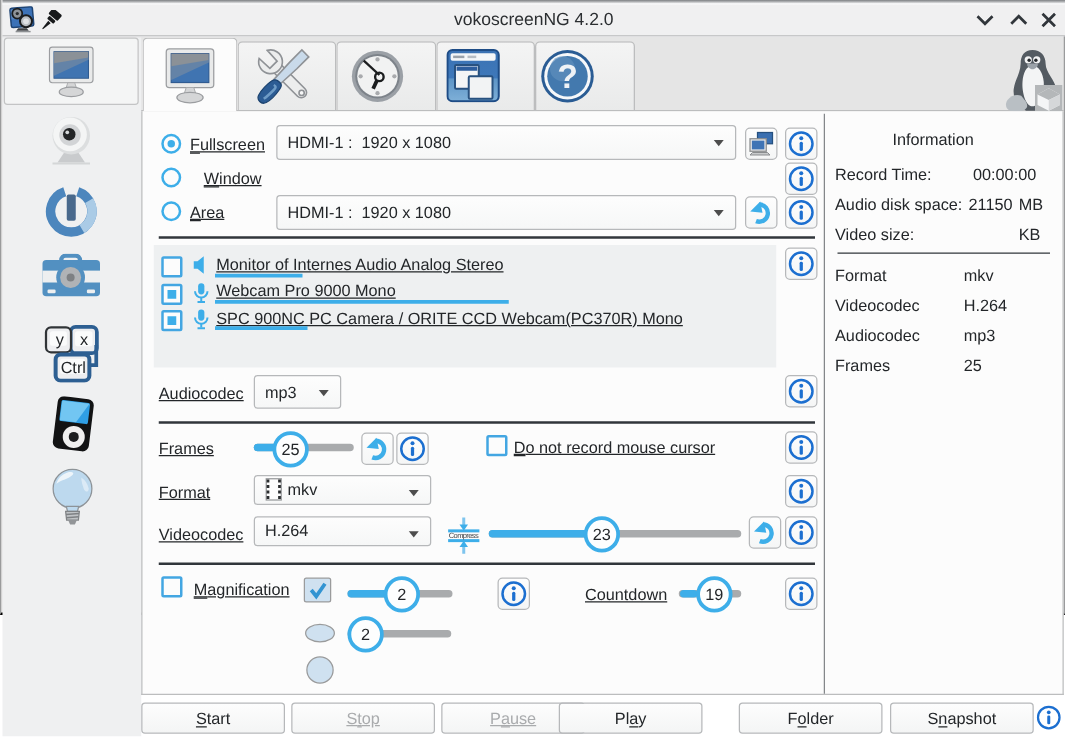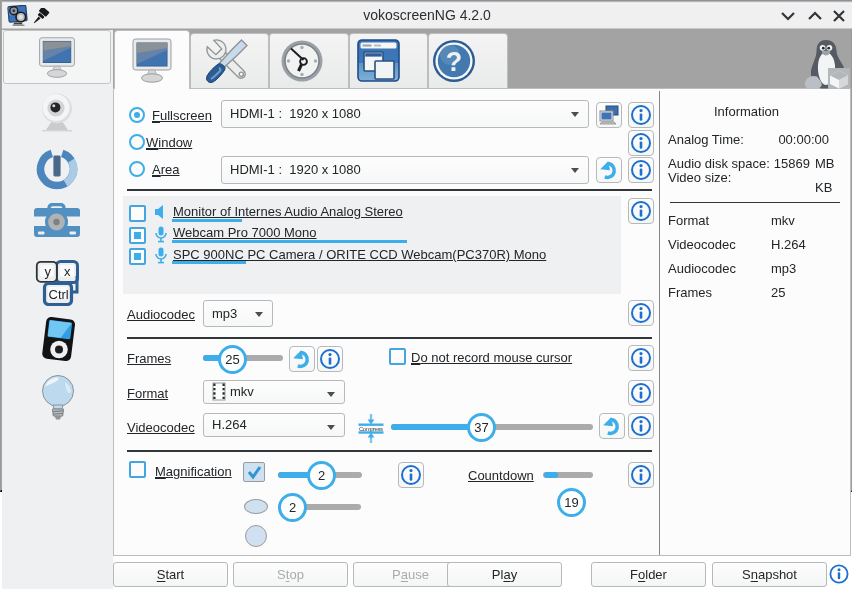--- a/index.html
+++ b/index.html
@@ -1,19 +1,19 @@
 <!DOCTYPE html>
 <html><head>
 <meta charset="utf-8">
 <style>
 * { margin:0; padding:0; box-sizing:border-box; }
 html,body { width:852px; height:592px; overflow:hidden; }
 body { font-family:"Liberation Sans", sans-serif; font-size:13px; color:#232629; }
 #win { position:absolute; left:0; top:0; width:852px; height:492px;
-  background:#a3a3a3; border:1px solid #9a9b9c; border-top:none; border-bottom:2px solid #000000; }
+  background:#e5e5e5; border:1px solid #9a9b9c; border-top:none; border-bottom:2px solid #000000; }
 .abs { position:absolute; }
 
 #titlebar { position:absolute; left:1px; top:0; width:850px; height:29px; background:#f0f0f1; border-bottom:1px solid #c7c8c9; }
 #topgrad { position:absolute; left:0; top:0; width:100%; height:4px; background:linear-gradient(#7d8083, #b9bbbd 40%, #fdfdfe 75%, #f0f0f1); }
 #title { position:absolute; left:0; top:7px; width:100%; text-align:center; font-size:14px; color:#2b2e31; }
 
 #sidebar { position:absolute; left:1px; top:30px; width:111px; height:559px; background:#eff0f1; }
 #selslot { position:absolute; left:1px; top:0px; width:108px; height:54px; background:#f4f5f5; border:1px solid #c3c4c5; border-radius:3px; }
 
 .tab { position:absolute; top:33px; height:56px; background:linear-gradient(#f4f4f4,#e9eaea); border:1px solid #bcbdbe; border-bottom:none; border-radius:4px 4px 0 0; }
@@ -31,21 +31,21 @@
 .sbtn { position:absolute; width:26px; height:26px; border:1px solid #b6b8ba; border-radius:4px; background:linear-gradient(#fdfdfd,#f5f6f6); }
 .cb { position:absolute; width:17px; height:17px; border:2px solid #43a6e2; border-radius:2px; background:#fcfcfc; }
 .cb.part::after { content:""; position:absolute; left:3px; top:3px; width:7px; height:7px; background:#3daee9; }
 .lbl { position:absolute; white-space:nowrap;text-decoration:underline; }
 .groove { position:absolute; height:6px; background:#a9abad; border-radius:3px; }
 .gfill { position:absolute; height:6px; background:#3daee9; border-radius:3px; }
 .handle { position:absolute; width:29px; height:29px; background:#fdfefe; border:3px solid #3daee9; border-radius:50%; text-align:center; line-height:23px; font-size:13px; z-index:2; }
 u { text-decoration:underline; text-underline-offset:2px; }
 
 .bbtn { position:absolute; top:562px; height:25px; border:1px solid #b6b8ba; border-radius:3px; background:linear-gradient(#fdfdfd,#f4f5f5); text-align:center; line-height:23px; color:#232629; }
-.bbtn.dis { color:#a9abad; }
+.bbtn.dis { color:#a9abad;text-decoration:underline; }
 
 .ilbl { position:absolute; white-space:nowrap; color:#232629; }
 </style>
 </head>
 <body>
 <div id="win">
   <div id="titlebar">
     <div id="topgrad"></div>
     <svg class="abs" style="left:5px;top:5px" width="22" height="21" viewBox="0 0 22 21">
       <g transform="rotate(-5 10 9)">
@@ -251,21 +251,21 @@
   </div>
   <div class="sbtn" style="left:627px;top:102px">
       <svg width="24" height="24" viewBox="0 0 24 24" style="position:absolute;left:0;top:0">
   <circle cx="12" cy="12" r="9" fill="none" stroke="#1c6fd0" stroke-width="2"></circle>
   <circle cx="12" cy="7.6" r="1.6" fill="#1c6fd0"></circle>
   <rect x="10.7" y="10.4" width="2.6" height="7.4" rx="1.2" fill="#1c6fd0"></rect>
       </svg>
     </div>
 
   <div class="radio" style="left:128px;top:134px"></div>
-  <div class="lbl" style="left:145px;top:135px"><u>W</u>indow</div>
+  <div class="lbl" style="left:162px;top:135px"><u>W</u>indow</div>
   <div class="sbtn" style="left:627px;top:130px">
       <svg width="24" height="24" viewBox="0 0 24 24" style="position:absolute;left:0;top:0">
   <circle cx="12" cy="12" r="9" fill="none" stroke="#1c6fd0" stroke-width="2"></circle>
   <circle cx="12" cy="7.6" r="1.6" fill="#1c6fd0"></circle>
   <rect x="10.7" y="10.4" width="2.6" height="7.4" rx="1.2" fill="#1c6fd0"></rect>
       </svg>
     </div>
 
   <div class="radio" style="left:128px;top:161px"></div>
   <div class="lbl" style="left:151px;top:162px"><u>A</u>rea</div>
@@ -292,21 +292,21 @@
     </svg>
   <div class="lbl" style="left:172px;top:204px">Monitor of Internes Audio Analog Stereo</div>
   <div class="abs" style="left:171px;top:219px;width:70px;height:3px;background:#3daee9"></div>
   <div class="cb part" style="left:128px;top:227px"></div>
   <svg class="abs mic" style="left:153px;top:226px" width="14" height="18" viewBox="0 0 14 18">
       <rect x="4.5" y="0.5" width="5" height="9" rx="2.5" fill="#3daee9"></rect>
       <path d="M2 7 a5 5 0 0 0 10 0" fill="none" stroke="#3daee9" stroke-width="1.6"></path>
       <line x1="7" y1="12" x2="7" y2="15" stroke="#3daee9" stroke-width="1.6"></line>
       <line x1="4" y1="15.6" x2="10" y2="15.6" stroke="#3daee9" stroke-width="1.6"></line>
     </svg>
-  <div class="lbl" style="left:172px;top:225px">Webcam Pro 7000 Mono</div>
+  <div class="lbl" style="left:172px;top:225px">Webcam Pro 9000 Mono</div>
   <div class="abs" style="left:171px;top:240px;width:235px;height:3px;background:#3daee9"></div>
   <div class="cb part" style="left:128px;top:248px"></div>
   <svg class="abs mic" style="left:153px;top:247px" width="14" height="18" viewBox="0 0 14 18">
       <rect x="4.5" y="0.5" width="5" height="9" rx="2.5" fill="#3daee9"></rect>
       <path d="M2 7 a5 5 0 0 0 10 0" fill="none" stroke="#3daee9" stroke-width="1.6"></path>
       <line x1="7" y1="12" x2="7" y2="15" stroke="#3daee9" stroke-width="1.6"></line>
       <line x1="4" y1="15.6" x2="10" y2="15.6" stroke="#3daee9" stroke-width="1.6"></line>
     </svg>
   <div class="lbl" style="left:172px;top:247px">SPC 900NC PC Camera / ORITE CCD Webcam(PC370R) Mono</div>
   <div class="abs" style="left:171px;top:261px;width:74px;height:3px;background:#3daee9"></div>
@@ -376,21 +376,21 @@
     <path d="M13 1 L13 8" stroke="#7fc5ee" stroke-width="2.4"></path>
     <path d="M13 11.5 L9.6 6.5 L16.4 6.5 Z" fill="#3daee9"></path>
     <path d="M13 30 L13 23" stroke="#7fc5ee" stroke-width="2.4"></path>
     <path d="M13 19.5 L9.6 24.5 L16.4 24.5 Z" fill="#3daee9"></path>
     <rect x="0.5" y="10.5" width="25" height="2.4" fill="#3daee9"></rect>
     <rect x="0.5" y="18.3" width="25" height="2.4" fill="#3daee9"></rect>
     <text x="13" y="17.6" font-size="6" text-anchor="middle" fill="#3f4245" font-family="Liberation Sans" textLength="24">Compress</text>
   </svg>
   <div class="groove" style="left:390px;top:424px;width:202px"></div>
   <div class="gfill" style="left:390px;top:424px;width:90px"></div>
-  <div class="handle" style="left:466px;top:413px">37</div>
+  <div class="handle" style="left:466px;top:413px">23</div>
   <div class="sbtn undo" style="left:598px;top:413px">
       <svg width="24" height="24" viewBox="0 0 24 24" style="position:absolute;left:0;top:0">
     <path d="M10.5 5.6 A 6.9 6.9 0 1 1 7.8 18.9" fill="none" stroke="#3daee9" stroke-width="3.5"></path>
     <path d="M13 12.2 L3.2 11.2 L11.2 3.2 Z" fill="#3daee9"></path>
       </svg>
     </div>
   <div class="sbtn" style="left:627px;top:413px">
       <svg width="24" height="24" viewBox="0 0 24 24" style="position:absolute;left:0;top:0">
   <circle cx="12" cy="12" r="9" fill="none" stroke="#1c6fd0" stroke-width="2"></circle>
   <circle cx="12" cy="7.6" r="1.6" fill="#1c6fd0"></circle>
@@ -412,42 +412,42 @@
   <div class="sbtn" style="left:397px;top:462px">
       <svg width="24" height="24" viewBox="0 0 24 24" style="position:absolute;left:0;top:0">
   <circle cx="12" cy="12" r="9" fill="none" stroke="#1c6fd0" stroke-width="2"></circle>
   <circle cx="12" cy="7.6" r="1.6" fill="#1c6fd0"></circle>
   <rect x="10.7" y="10.4" width="2.6" height="7.4" rx="1.2" fill="#1c6fd0"></rect>
       </svg>
     </div>
   <div class="lbl" style="left:467px;top:468px">Countdown</div>
   <div class="groove" style="left:542px;top:472px;width:50px"></div>
   <div class="gfill" style="left:543px;top:472px;width:14px"></div>
-  <div class="handle" style="left:556px;top:488px">19</div>
+  <div class="handle" style="left:556px;top:461px">19</div>
   <div class="sbtn" style="left:627px;top:462px">
       <svg width="24" height="24" viewBox="0 0 24 24" style="position:absolute;left:0;top:0">
   <circle cx="12" cy="12" r="9" fill="none" stroke="#1c6fd0" stroke-width="2"></circle>
   <circle cx="12" cy="7.6" r="1.6" fill="#1c6fd0"></circle>
   <rect x="10.7" y="10.4" width="2.6" height="7.4" rx="1.2" fill="#1c6fd0"></rect>
       </svg>
     </div>
 
   <div class="abs" style="left:243px;top:499px;width:24px;height:15px;background:#cfe1f0;border:1px solid #9a9b9c;border-radius:50%"></div>
   <div class="groove" style="left:277px;top:504px;width:83px"></div>
   <div class="handle" style="left:277px;top:493px">2</div>
 
   <div class="abs" style="left:244px;top:525px;width:22px;height:22px;background:#cfe1f0;border:1px solid #9a9b9c;border-radius:50%"></div>
 
   <div class="ilbl" style="left:713px;top:104px">Information</div>
-  <div class="ilbl" style="left:667px;top:132px">Analog Time:</div>
+  <div class="ilbl" style="left:667px;top:132px">Record Time:</div>
   <div class="ilbl" style="left:828px;top:132px;transform:translateX(-100%)">00:00:00</div>
   <div class="ilbl" style="left:667px;top:156px">Audio disk space:</div>
-  <div class="ilbl" style="left:809px;top:156px;transform:translateX(-100%)">15869</div>
+  <div class="ilbl" style="left:809px;top:156px;transform:translateX(-100%)">21150</div>
   <div class="ilbl" style="left:814px;top:156px">MB</div>
-  <div class="ilbl" style="left:667px;top:170px">Video size:</div>
+  <div class="ilbl" style="left:667px;top:180px">Video size:</div>
   <div class="ilbl" style="left:814px;top:180px">KB</div>
   <div class="abs" style="left:669px;top:202px;width:170px;height:1px;background:#31363b"></div>
   <div class="ilbl" style="left:667px;top:213px">Format</div>
   <div class="ilbl" style="left:770px;top:213px">mkv</div>
   <div class="ilbl" style="left:667px;top:237px">Videocodec</div>
   <div class="ilbl" style="left:770px;top:237px">H.264</div>
   <div class="ilbl" style="left:667px;top:261px">Audiocodec</div>
   <div class="ilbl" style="left:770px;top:261px">mp3</div>
   <div class="ilbl" style="left:667px;top:285px">Frames</div>
   <div class="ilbl" style="left:770px;top:285px">25</div>

